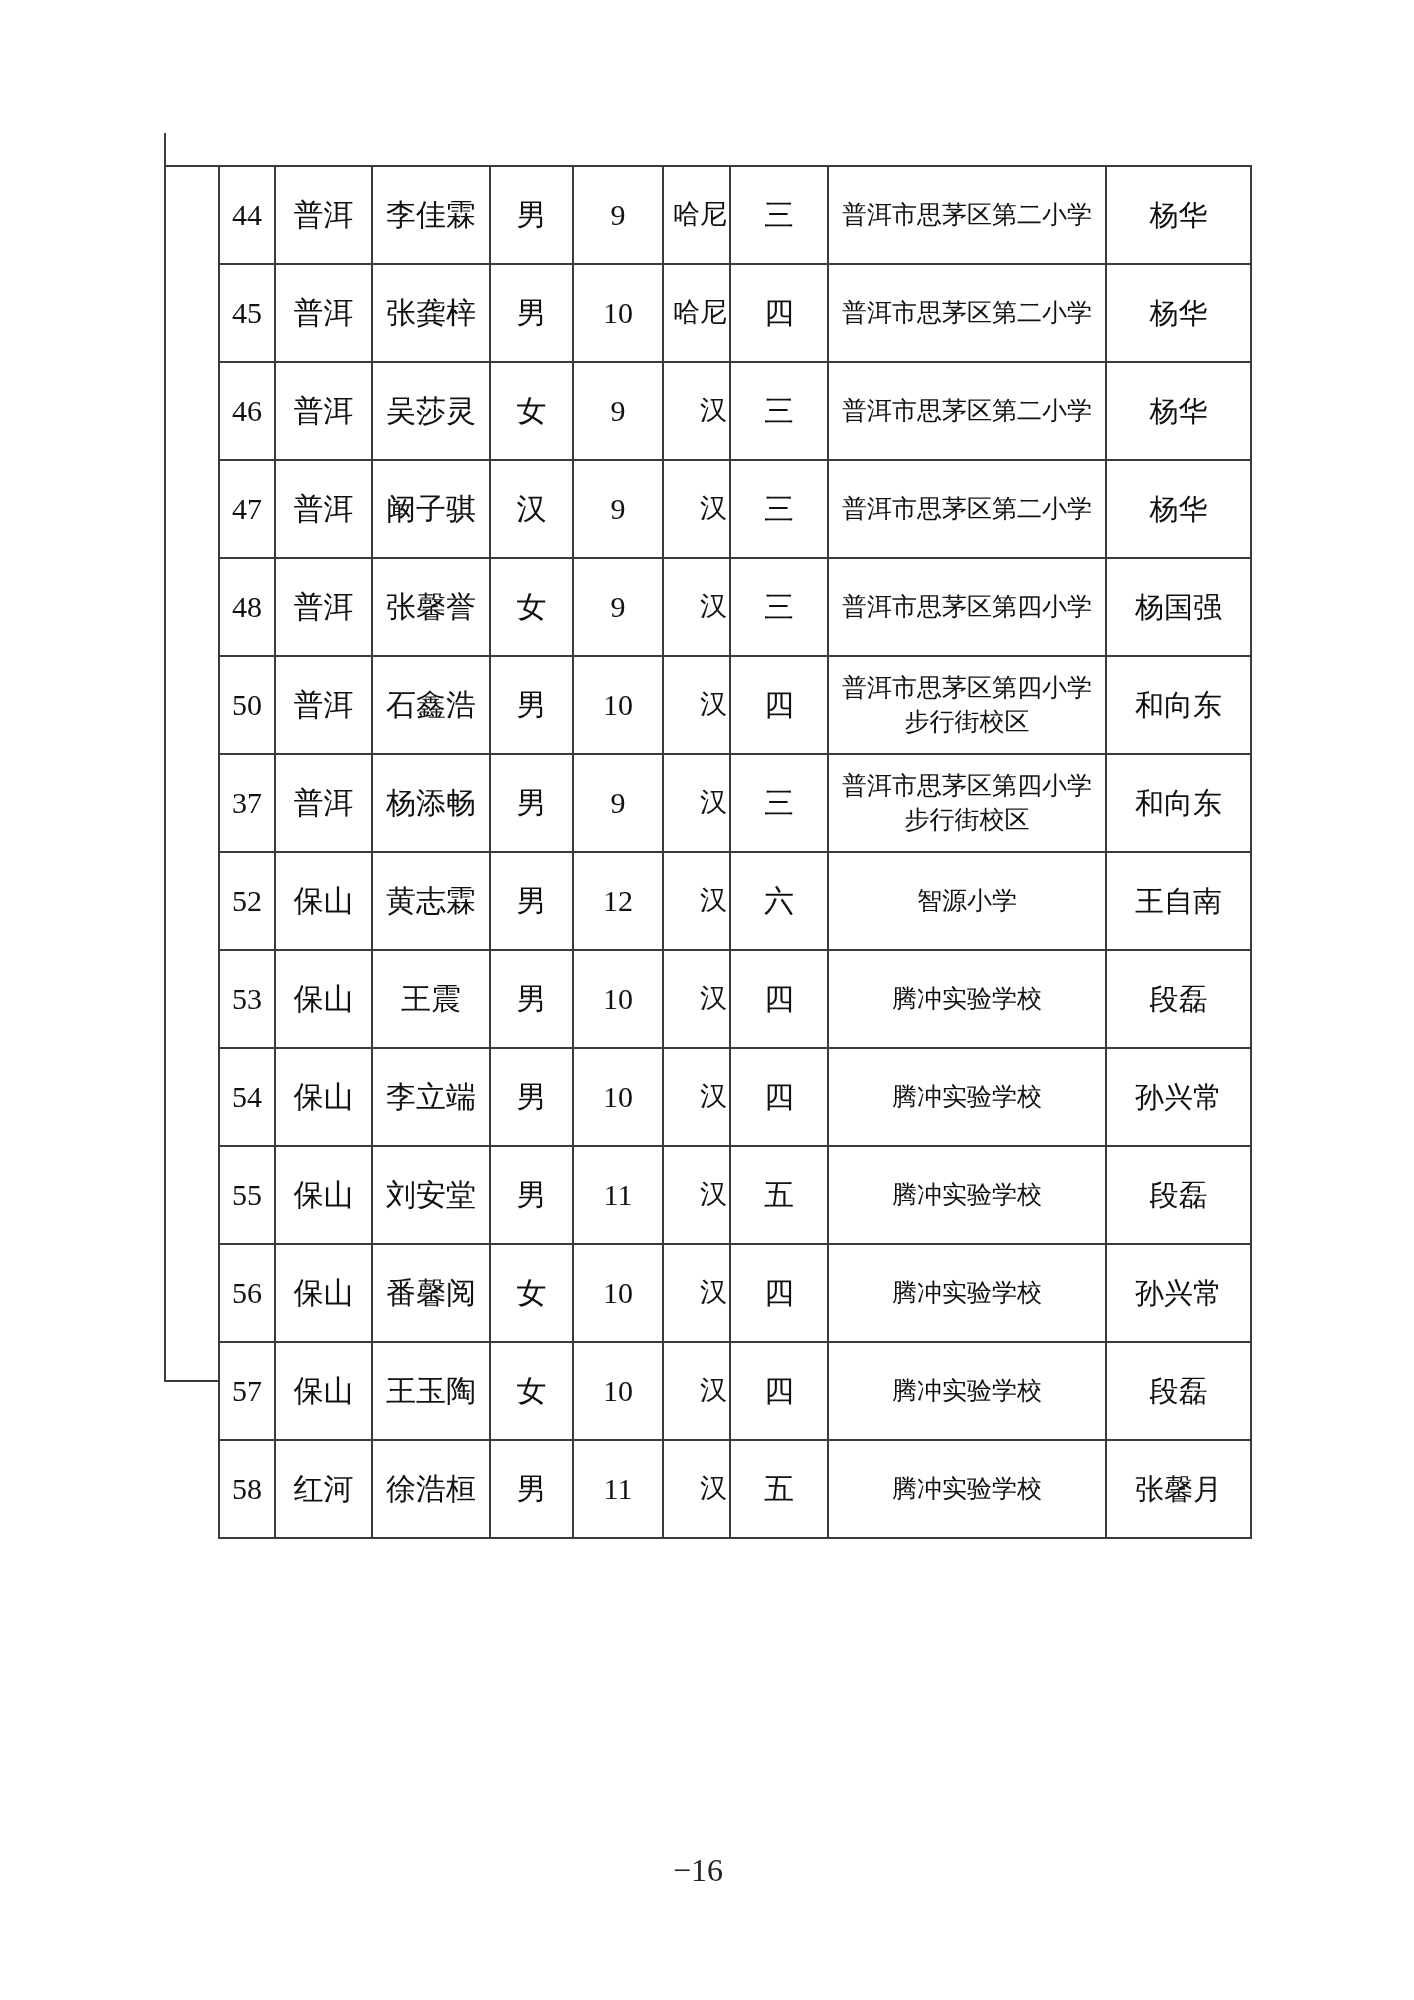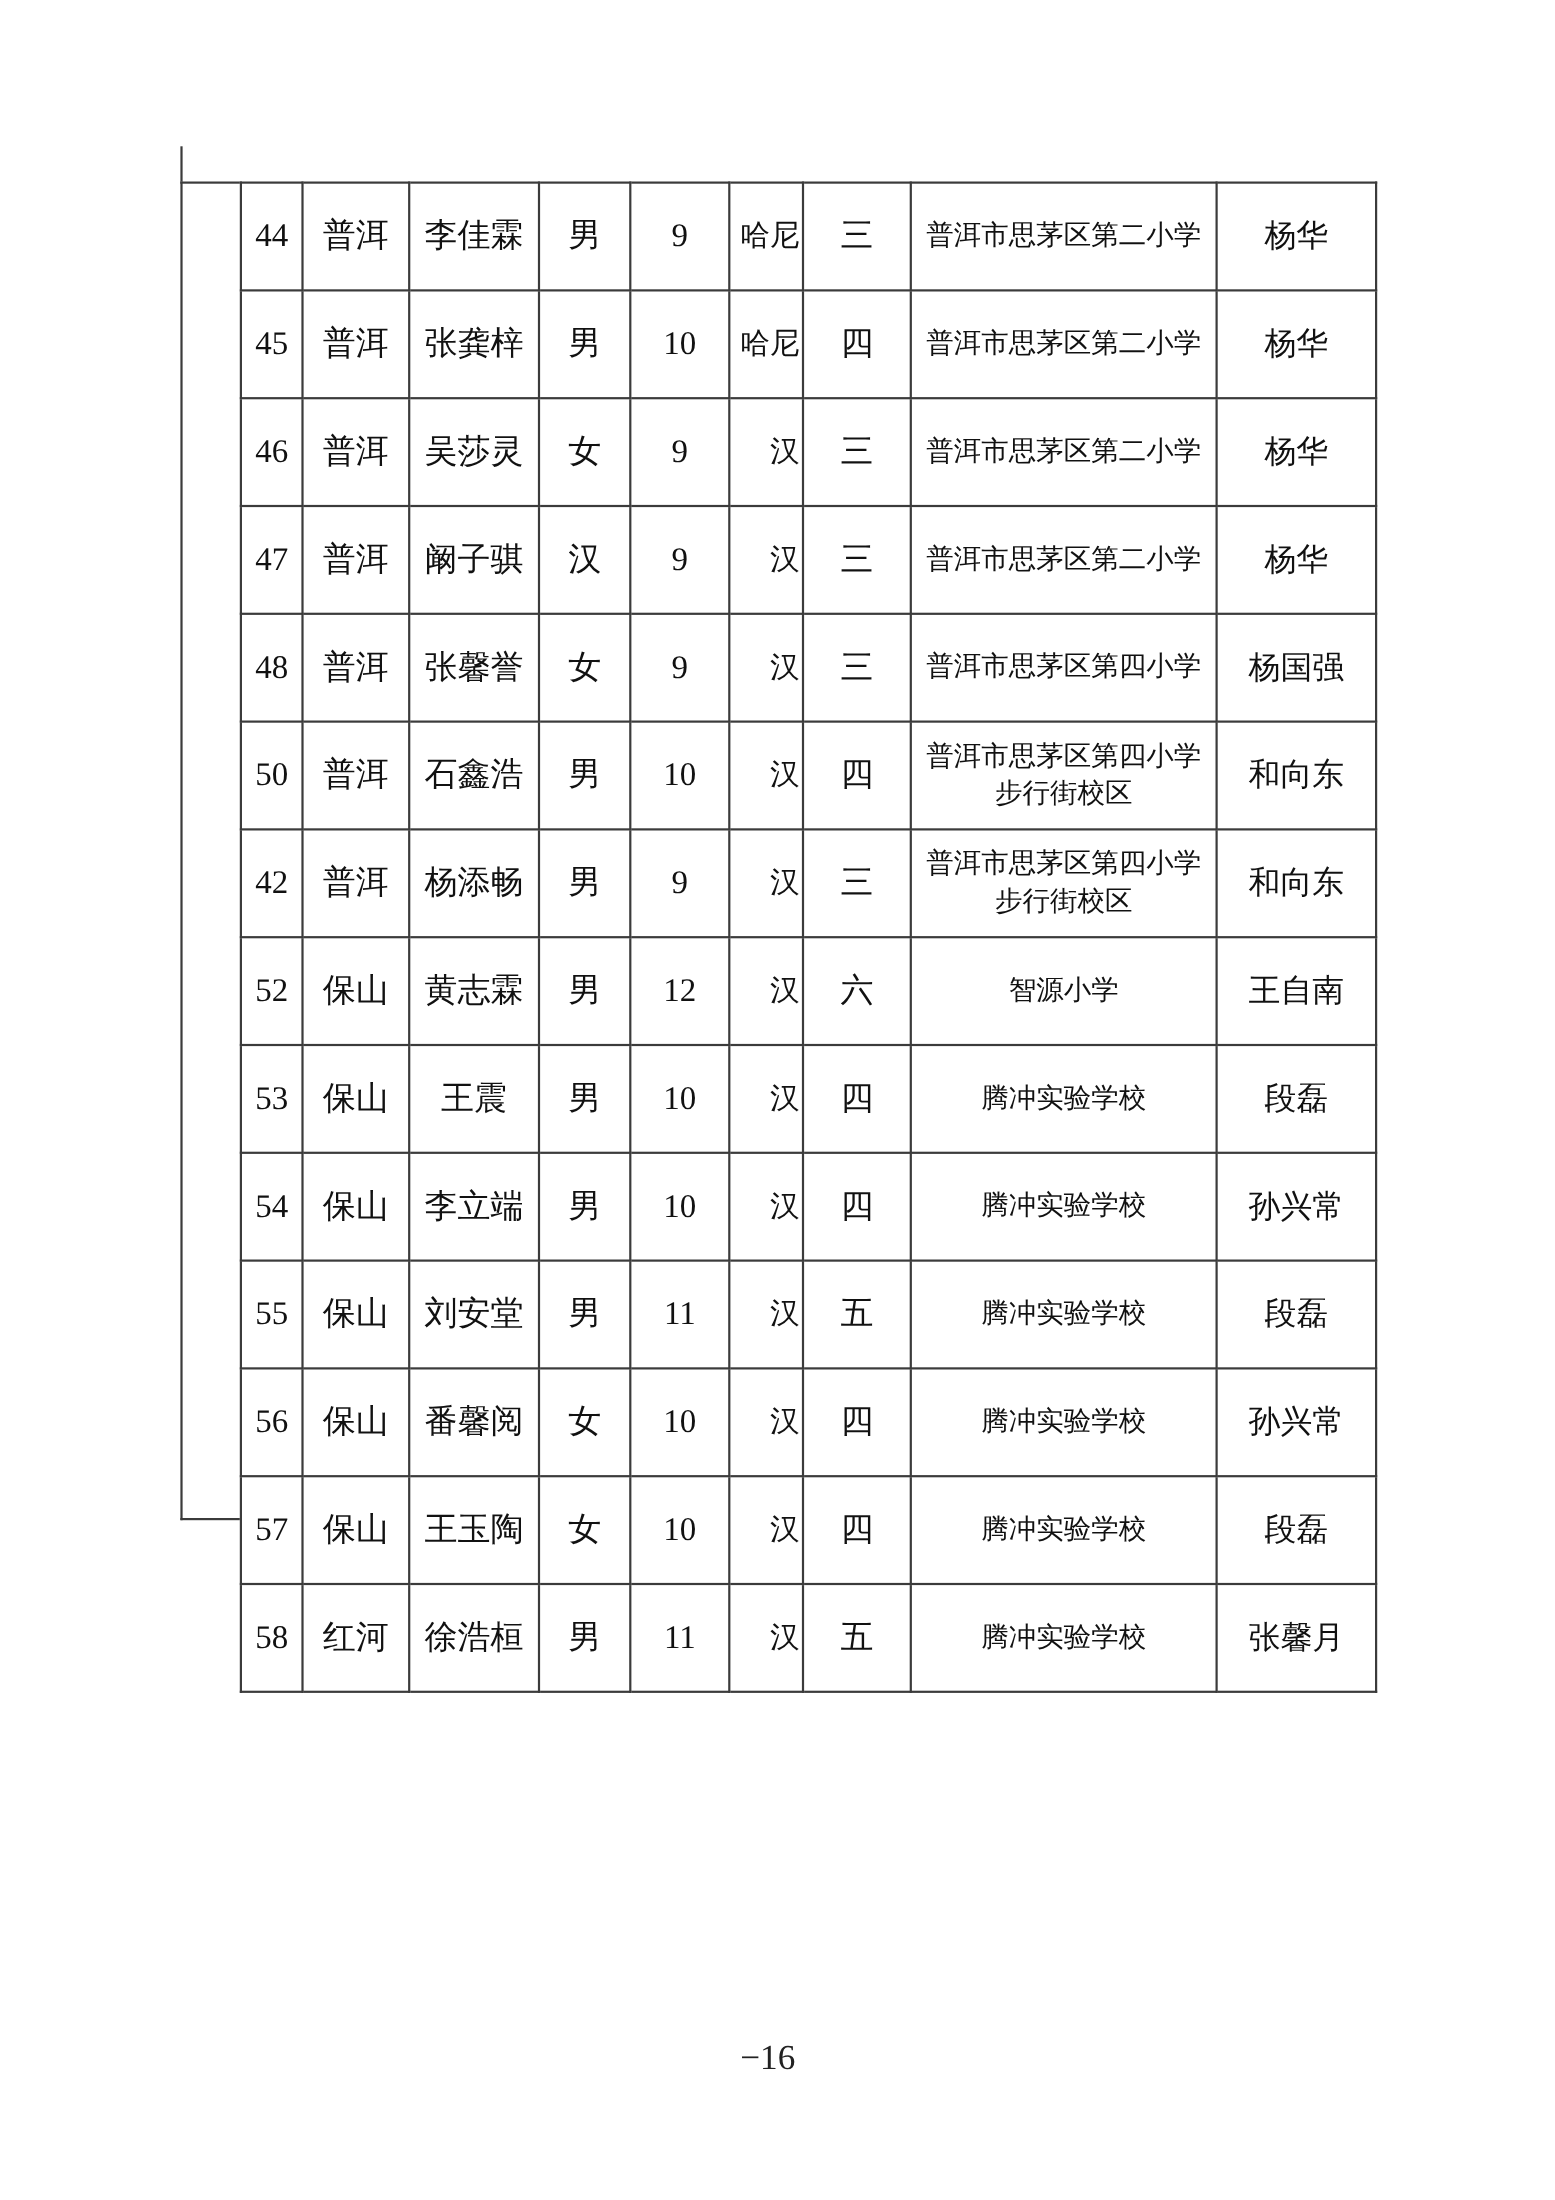--- a/index.html
+++ b/index.html
@@ -165,21 +165,21 @@
     <td>普洱</td>
     <td>石鑫浩</td>
     <td>男</td>
     <td>10</td>
     <td class="ethnicity">汉</td>
     <td>四</td>
     <td class="school">普洱市思茅区第四小学步行街校区</td>
     <td class="coach">和向东</td>
   </tr>
           <tr>
-    <td>42</td>
+    <td>37</td>
     <td>普洱</td>
     <td>杨添畅</td>
     <td>男</td>
     <td>9</td>
     <td class="ethnicity">汉</td>
     <td>三</td>
     <td class="school">普洱市思茅区第四小学步行街校区</td>
     <td class="coach">和向东</td>
   </tr>
           <tr>

